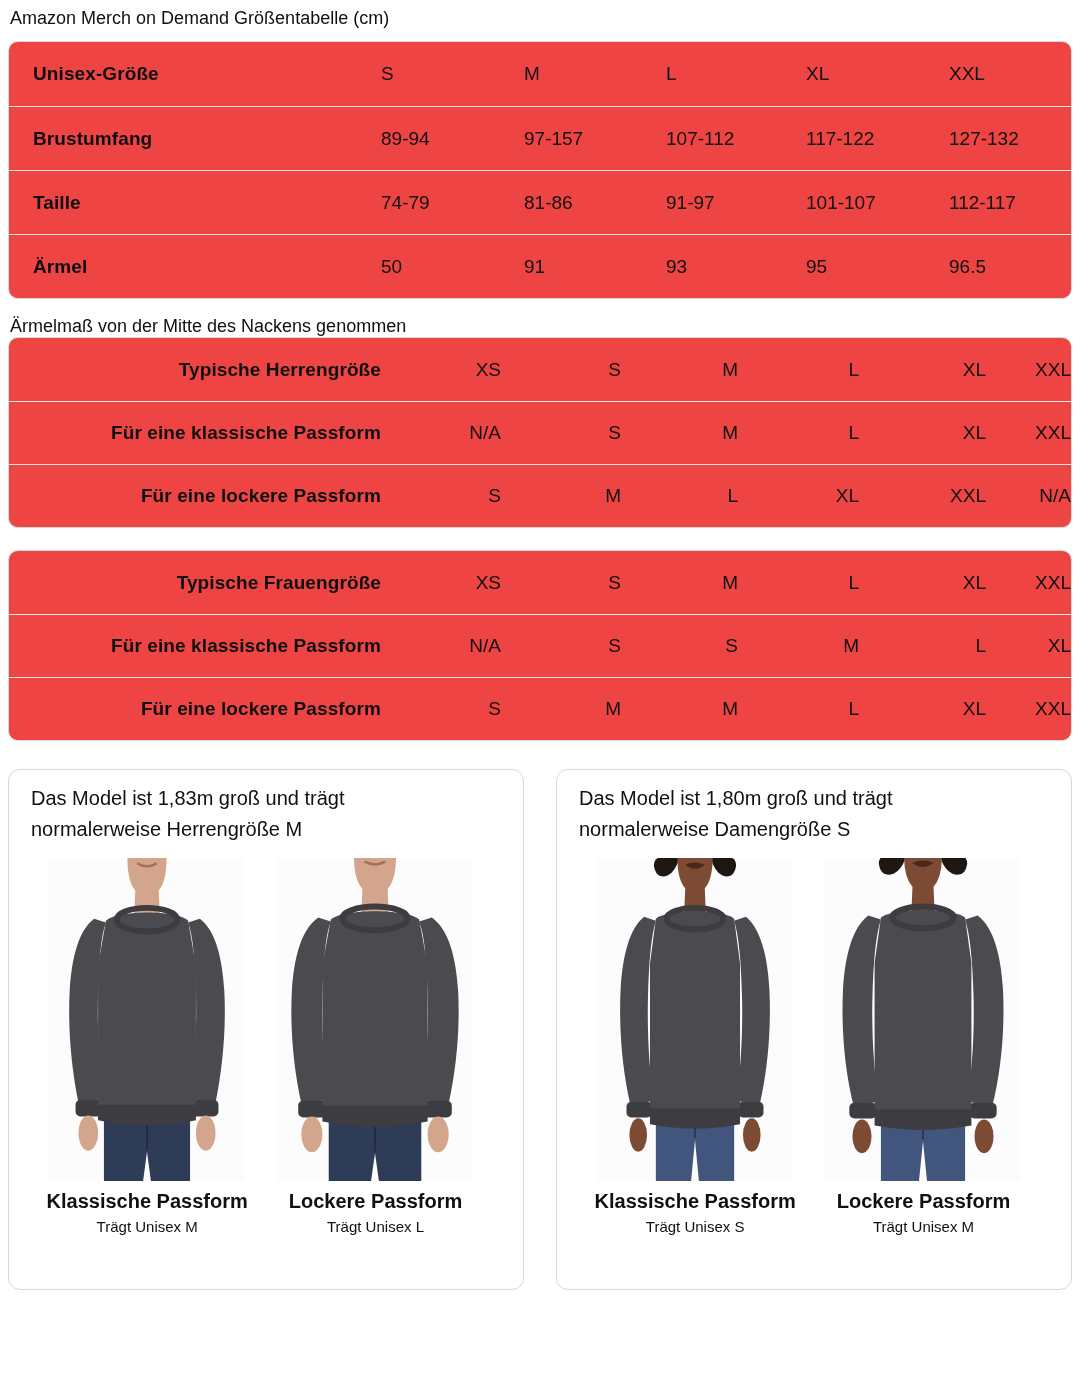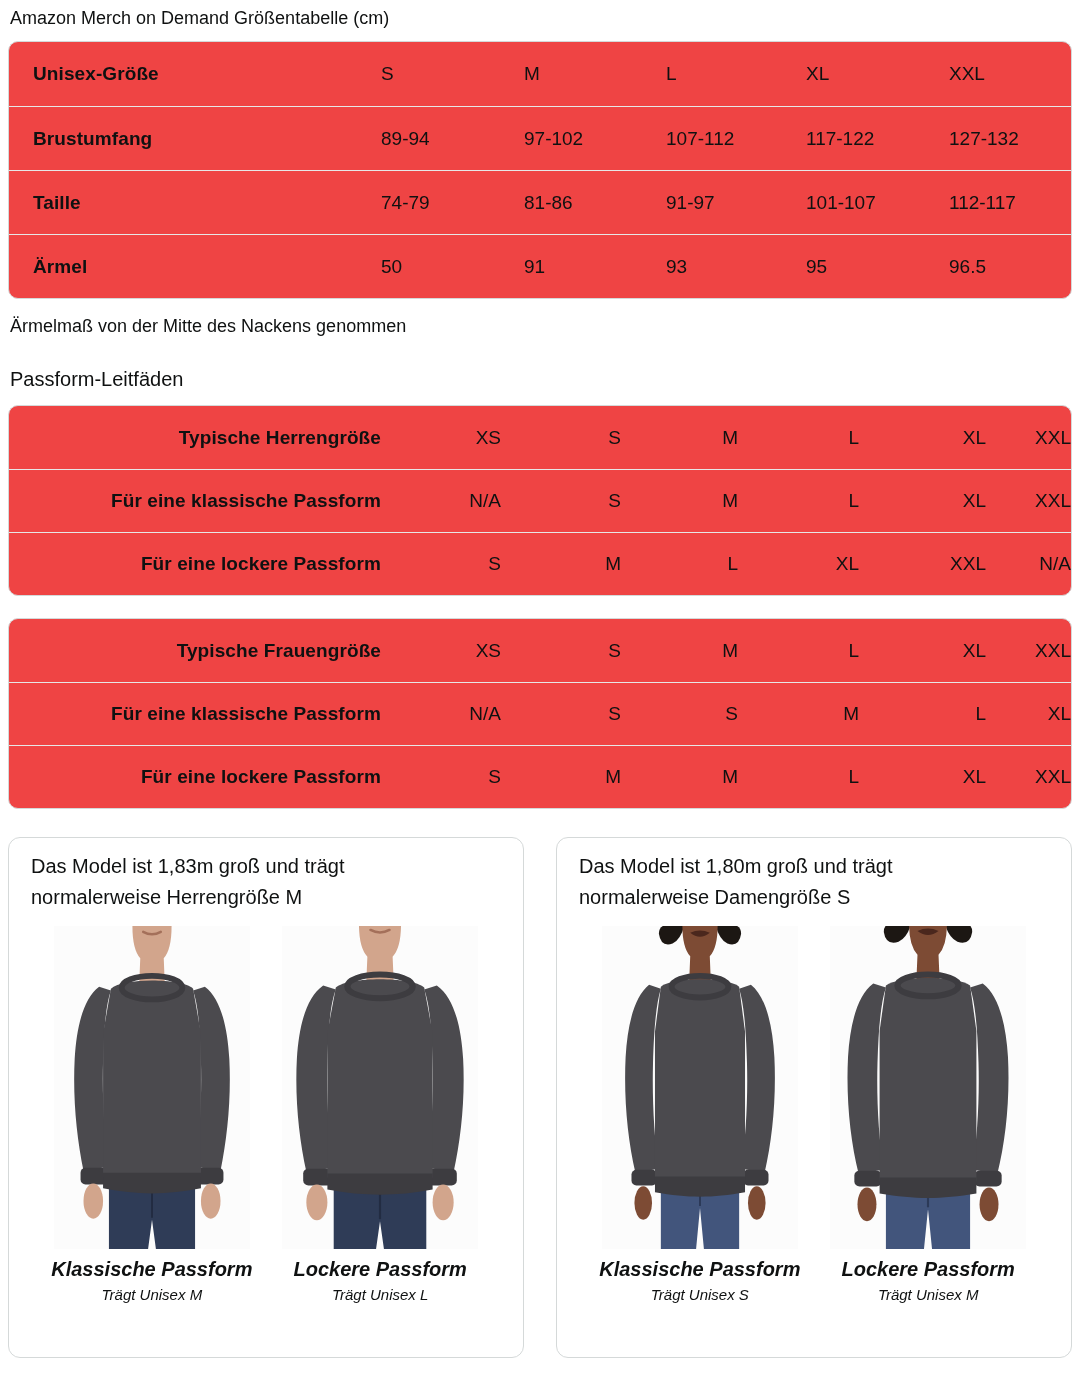--- a/index.html
+++ b/index.html
@@ -33,21 +33,21 @@
   .fit-table .row{grid-template-columns:348px 120px 120px 117px 121px 127px auto;height:63px;text-align:right;}
   .row + .row{border-top:1px solid var(--row_divider);}
   .row-label{font-weight:700;font-size:19px;letter-spacing:0.1px;}
   .cell{font-size:19px;}
   .note{font-size:18px;margin:17px 0 0 2px;}
   .section-heading{font-size:20px;font-weight:400;margin:31px 0 14px 2px;}
   #womens-fit-table{margin-top:22px;}
   .cards{display:flex;gap:32px;margin-top:28px;}
   .model-card{flex:1;border:1px solid var(--border);border-radius:12px;padding:13px 22px 16px 22px;height:521px;}
   .model-desc{font-size:20px;line-height:31px;}
-  .figures{display:flex;justify-content:center;margin-top:13px;padding:0 2px;font-style:italic;}
+  .figures{display:flex;justify-content:flex-start;margin-top:13px;padding:0 2px;}
   .figure{display:flex;flex-direction:column;align-items:center;width:49%;}
   .photo{width:196px;height:323px;display:block;}
   .photo use{transform-origin:100px 170px;}
   .photo.loose use{transform:scale(1.075,1.012);}
   .fit-label{font-weight:700;font-size:20px;margin-top:9px;white-space:nowrap;}
   .size-label{font-size:15px;margin-top:5px;white-space:nowrap;}
   .svg-defs{position:absolute;width:0;height:0;overflow:hidden;}
 </style>
 </head>
 <body>
@@ -102,21 +102,21 @@
       <div class="row-label">Unisex-Größe</div>
       <div class="cell">S</div>
       <div class="cell">M</div>
       <div class="cell">L</div>
       <div class="cell">XL</div>
       <div class="cell">XXL</div>
     </div>
     <div class="row">
       <div class="row-label">Brustumfang</div>
       <div class="cell">89-94</div>
-      <div class="cell">97-102</div>
+      <div class="cell">97-157</div>
       <div class="cell">107-112</div>
       <div class="cell">117-122</div>
       <div class="cell">127-132</div>
     </div>
     <div class="row">
       <div class="row-label">Taille</div>
       <div class="cell">74-79</div>
       <div class="cell">81-86</div>
       <div class="cell">91-97</div>
       <div class="cell">101-107</div>
@@ -127,21 +127,20 @@
       <div class="cell">50</div>
       <div class="cell">91</div>
       <div class="cell">93</div>
       <div class="cell">95</div>
       <div class="cell">96.5</div>
     </div>
   </div>
 
   <div class="note">Ärmelmaß von der Mitte des Nackens genommen</div>
 
-  <div class="section-heading">Passform-Leitfäden</div>
 
   <div class="data-table fit-table" id="mens-fit-table">
     <div class="row">
       <div class="row-label">Typische Herrengröße</div>
       <div class="cell">XS</div>
       <div class="cell">S</div>
       <div class="cell">M</div>
       <div class="cell">L</div>
       <div class="cell">XL</div>
       <div class="cell">XXL</div>

